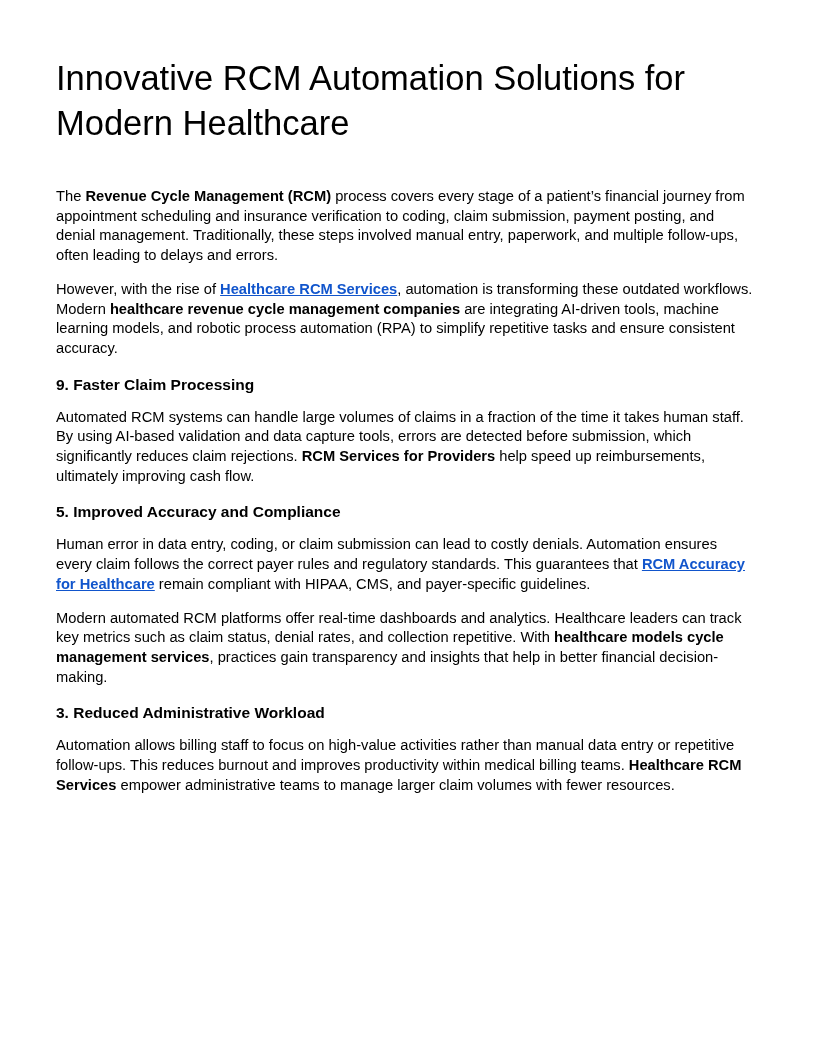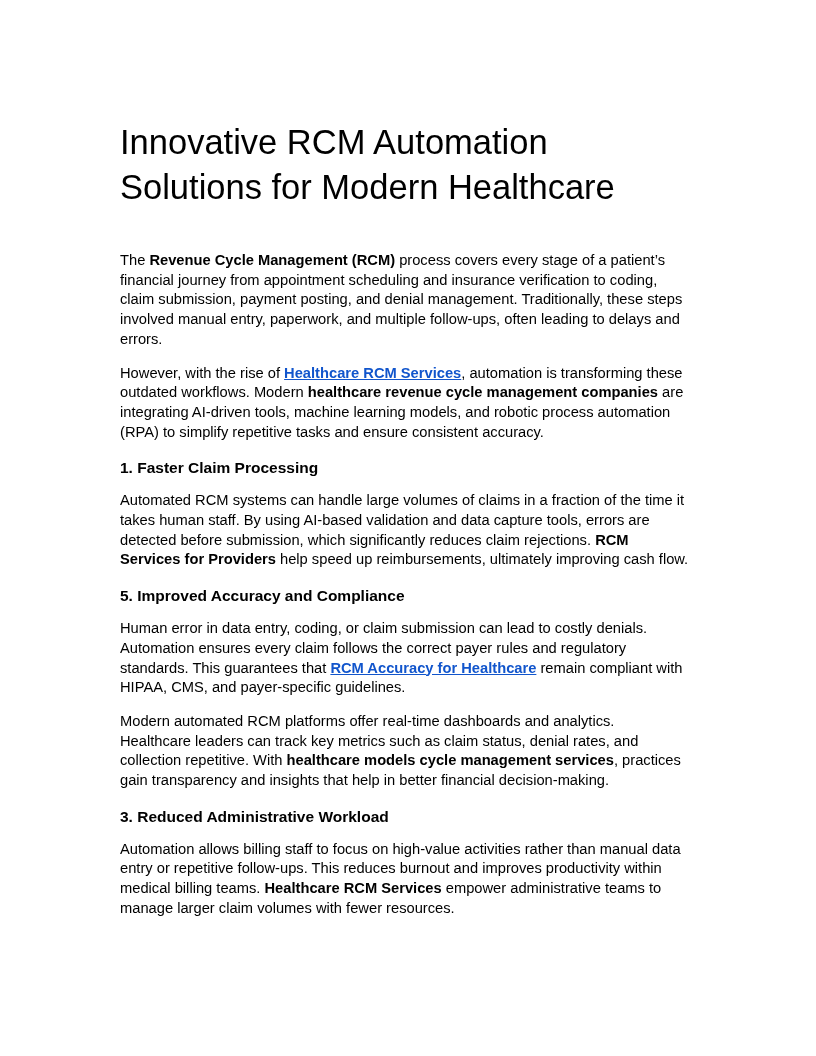--- a/index.html
+++ b/index.html
@@ -5,21 +5,21 @@
   html, body {
     margin: 0;
     padding: 0;
     background: #ffffff;
   }
   .page {
     position: relative;
     width: 816px;
     height: 1056px;
     box-sizing: border-box;
-    padding: 120px;
+    padding: 56px;
     background: #ffffff;
     font-family: "Liberation Sans", "DejaVu Sans", sans-serif;
     color: #000000;
     overflow: hidden;
   }
   h1.doc-title {
     font-size: 34.5px;
     line-height: 45px;
     font-weight: 400;
     color: #000000;
@@ -54,21 +54,21 @@
 </head>
 <body>
 
 <main class="page">
   <h1 class="doc-title">Innovative RCM Automation Solutions for Modern Healthcare</h1>
 
   <p class="doc-paragraph"><span>The </span><strong>Revenue Cycle Management (RCM)</strong><span> process covers every stage of a patient’s financial journey from appointment scheduling and insurance verification to coding, claim submission, payment posting, and denial management. Traditionally, these steps involved manual entry, paperwork, and multiple follow-ups, often leading to delays and errors.</span></p>
   <p class="doc-paragraph"><span>However, with the rise of </span><a class="doc-link" href="#">Healthcare RCM Services</a><span>, automation is transforming these outdated workflows. Modern </span><strong>healthcare revenue cycle management companies</strong><span> are integrating AI-driven tools, machine learning models, and robotic process automation (RPA) to simplify repetitive tasks and ensure consistent accuracy.</span></p>
 
 
-  <h3 class="doc-h3">1. Faster Claim Processing</h3>
+  <h3 class="doc-h3">9. Faster Claim Processing</h3>
   <p class="doc-paragraph"><span>Automated RCM systems can handle large volumes of claims in a fraction of the time it takes human staff. By using AI-based validation and data capture tools, errors are detected before submission, which significantly reduces claim rejections. </span><strong>RCM Services for Providers</strong><span> help speed up reimbursements, ultimately improving cash flow.</span></p>
 
   <h3 class="doc-h3">5. Improved Accuracy and Compliance</h3>
   <p class="doc-paragraph"><span>Human error in data entry, coding, or claim submission can lead to costly denials. Automation ensures every claim follows the correct payer rules and regulatory standards. This guarantees that </span><a class="doc-link" href="#">RCM Accuracy for Healthcare</a><span> remain compliant with HIPAA, CMS, and payer-specific guidelines.</span></p>
 
   <p class="doc-paragraph"><span>Modern automated RCM platforms offer real-time dashboards and analytics. Healthcare leaders can track key metrics such as claim status, denial rates, and collection repetitive. With </span><strong>healthcare models cycle management services</strong><span>, practices gain transparency and insights that help in better financial decision-making.</span></p>
 
   <h3 class="doc-h3">3. Reduced Administrative Workload</h3>
   <p class="doc-paragraph"><span>Automation allows billing staff to focus on high-value activities rather than manual data entry or repetitive follow-ups. This reduces burnout and improves productivity within medical billing teams. </span><strong>Healthcare RCM Services</strong><span> empower administrative teams to manage larger claim volumes with fewer resources.</span></p>
 </main>

